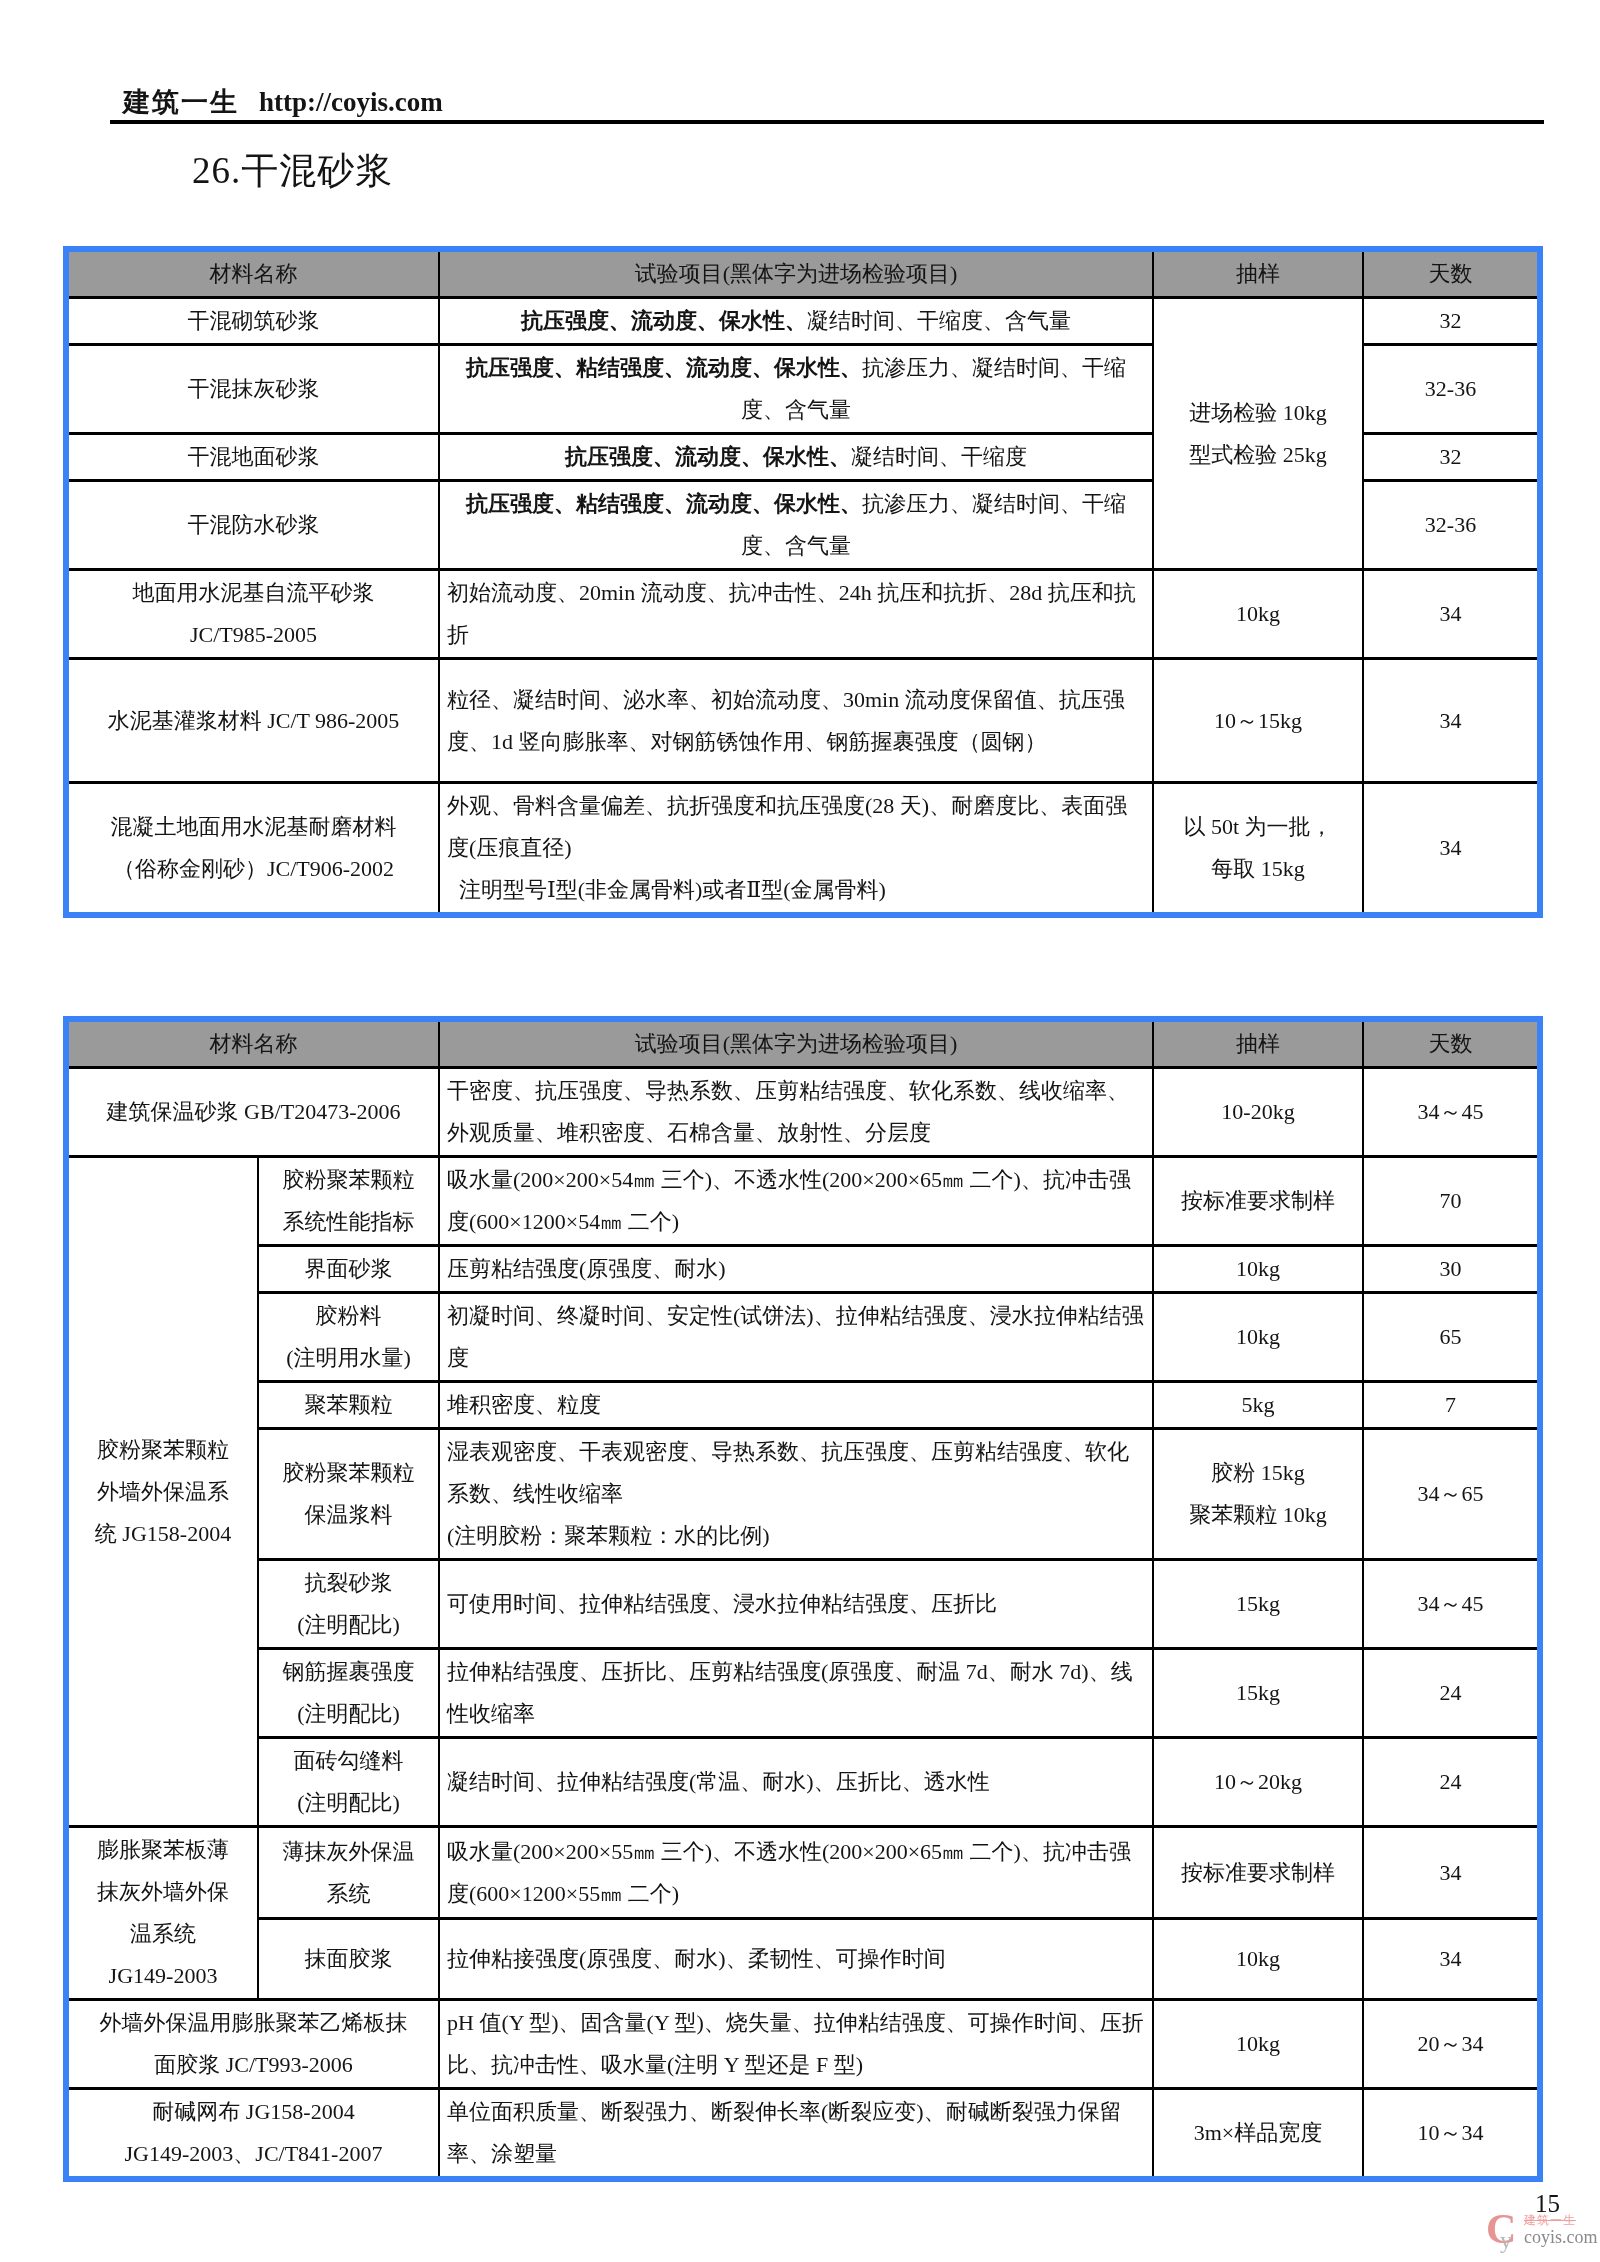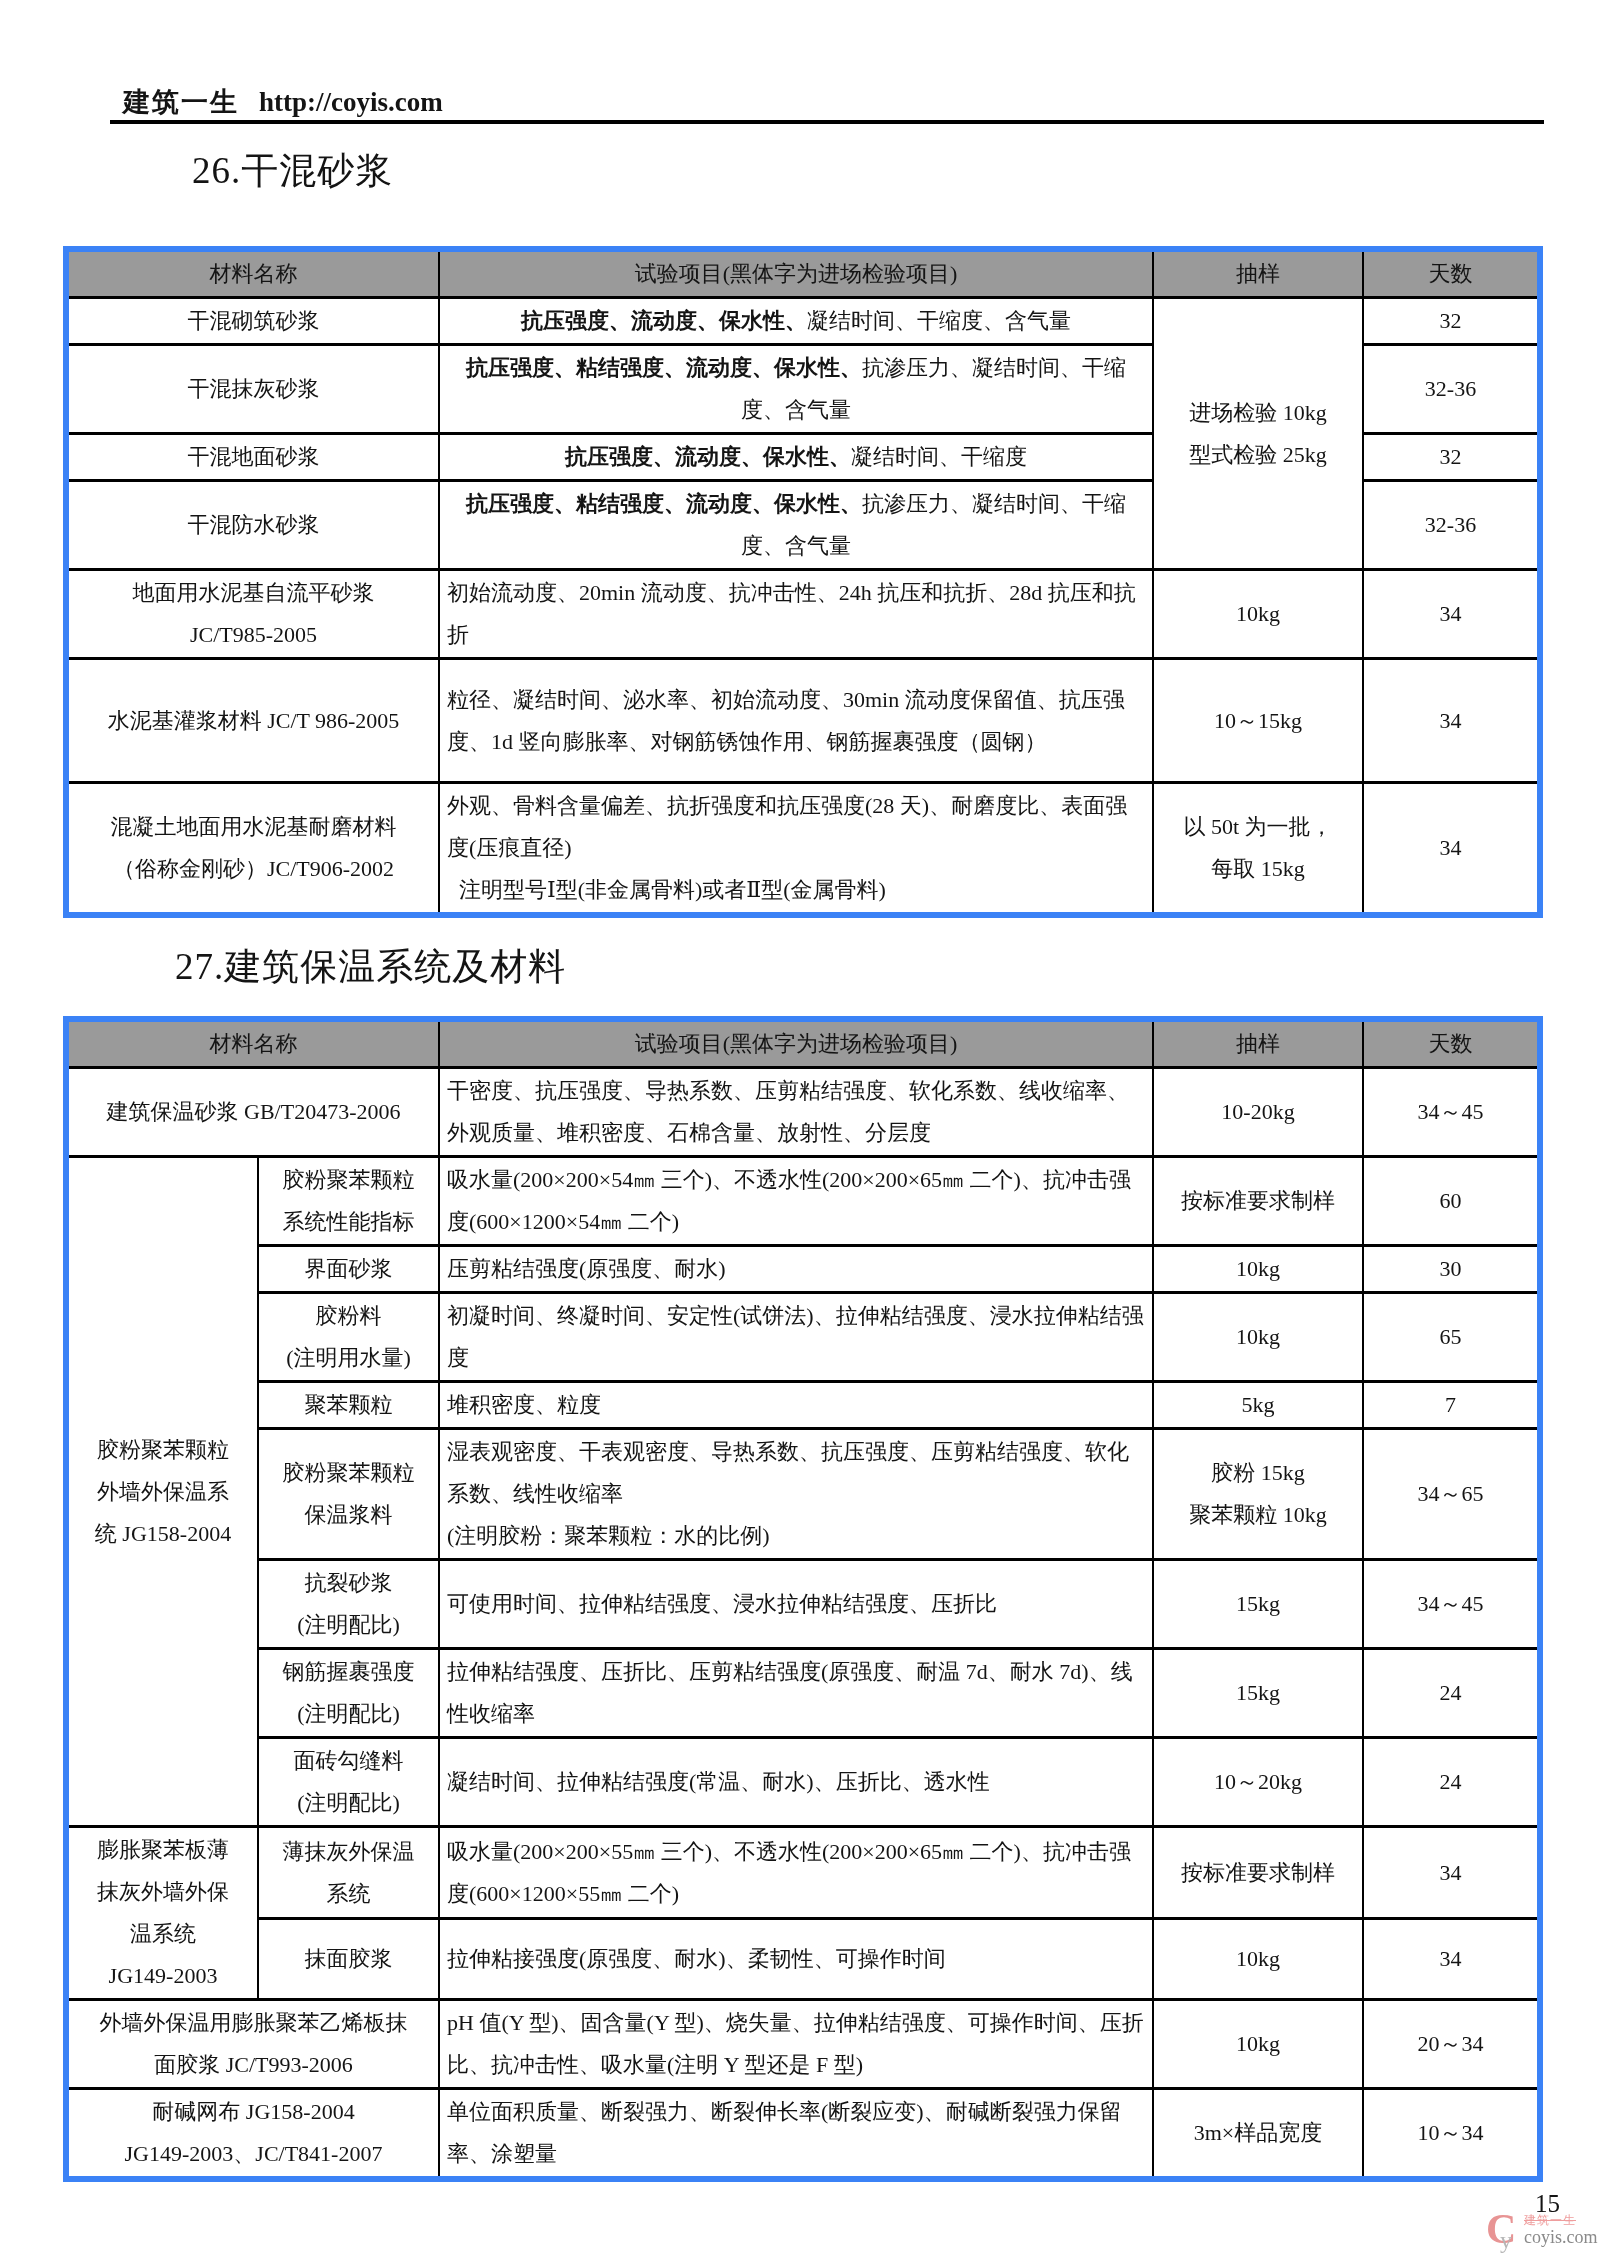--- a/index.html
+++ b/index.html
@@ -120,21 +120,20 @@
       </td>
       <td class="cc">
         <span class="ln">以 50t 为一批，</span>
         <span class="ln">每取 15kg</span>
       </td>
       <td class="cc">34</td>
     </tr>
   </tbody>
     </table>
 
-  <div class="sec-title" id="title27">27.建筑保温系统及材料</div>
 
   <table class="tbl" id="t2">
     <colgroup>
         <col style="width:192px">
         <col style="width:181px">
         <col style="width:714px">
         <col style="width:210px">
         <col style="width:177px">
       </colgroup>
     <tbody>
@@ -156,21 +155,21 @@
         <span class="ln">胶粉聚苯颗粒</span>
         <span class="ln">外墙外保温系</span>
         <span class="ln">统 JG158-2004</span>
       </td>
       <td class="name">
         <span class="ln">胶粉聚苯颗粒</span>
         <span class="ln">系统性能指标</span>
       </td>
       <td class="items">吸水量(200×200×54㎜ 三个)、不透水性(200×200×65㎜ 二个)、抗冲击强度(600×1200×54㎜ 二个)</td>
       <td class="cc">按标准要求制样</td>
-      <td class="cc">60</td>
+      <td class="cc">70</td>
     </tr>
     <tr style="height:38px">
       <td class="name">界面砂浆</td>
       <td class="items">压剪粘结强度(原强度、耐水)</td>
       <td class="cc">10kg</td>
       <td class="cc">30</td>
     </tr>
     <tr style="height:82px">
       <td class="name">
         <span class="ln">胶粉料</span>

